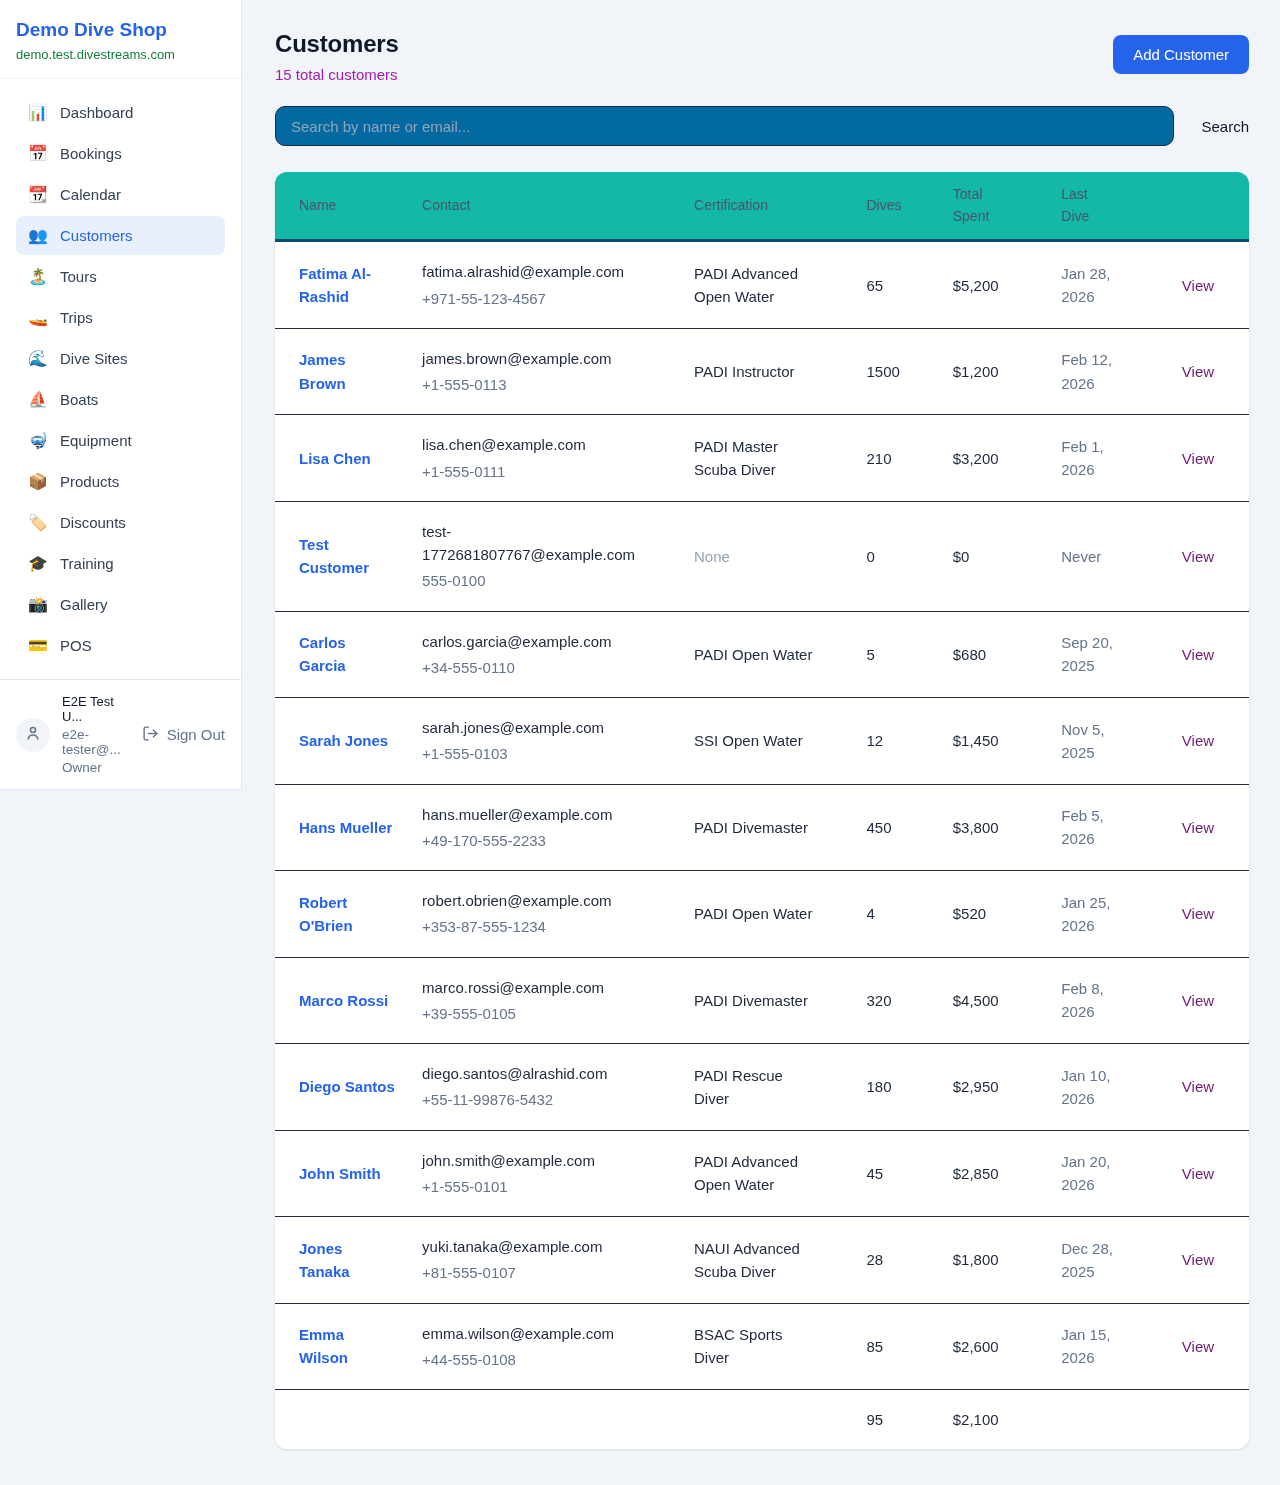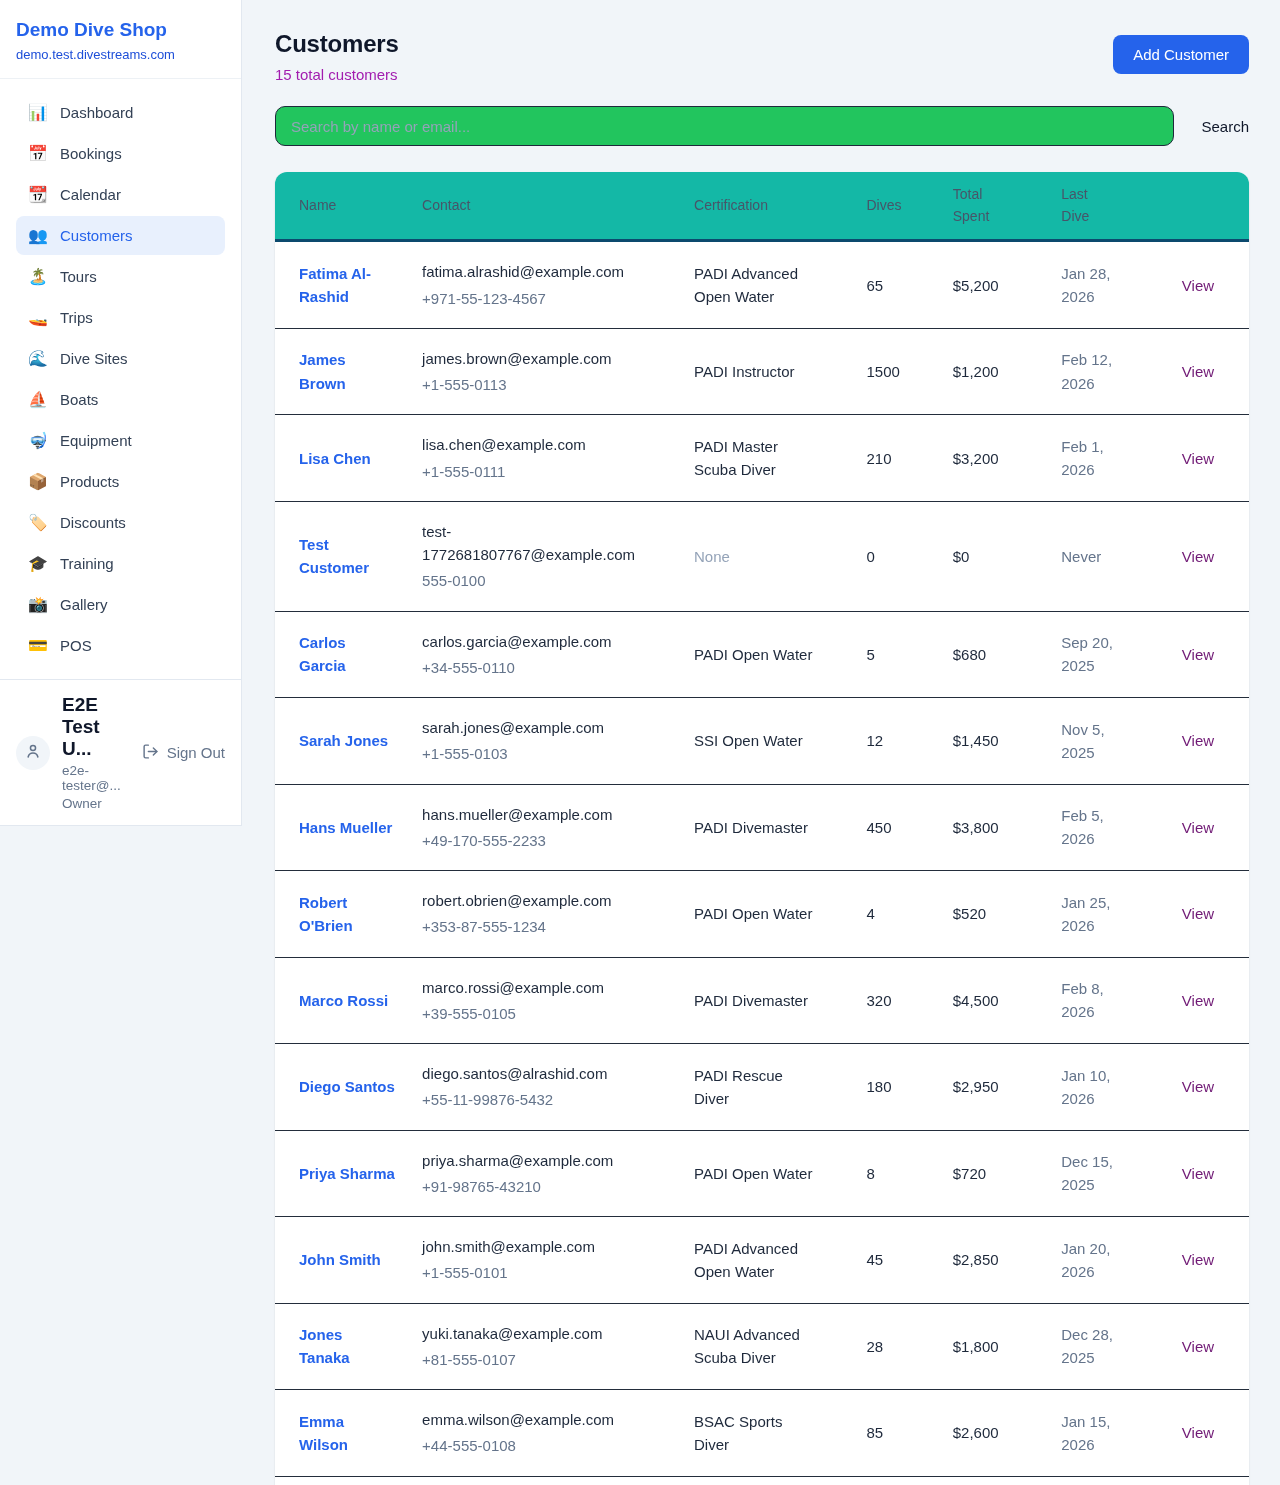--- a/index.html
+++ b/index.html
@@ -14,61 +14,61 @@
 
   
   .sidebar {
     width: 242px; flex-shrink: 0;
     background: #ffffff;
     border-right: 1px solid #e2e8f0;
     border-bottom: 1px solid #e2e8f0;
   }
   .sidebar-header { padding: 19px 16px 16px; border-bottom: 1px solid #edf1f5; }
   .shop-name { color: #2563eb; font-size: 19px; font-weight: bold; }
-  .shop-domain { color: #1d4ed8; font-size: 13px; margin-top: 6px; }
+  .shop-domain { color: #15803d; font-size: 13px; margin-top: 6px; }
   .nav { padding: 14px 16px 12px; }
   .nav-item {
     display: flex; align-items: center; gap: 12px;
     padding: 10px 12px; margin-bottom: 2px;
     border-radius: 8px; font-size: 15px; color: #334155; cursor: pointer;
   }
   .nav-item.active { background: #e8f0fd; color: #2563eb; font-weight: 500; }
   .nav-icon { width: 20px; font-size: 16px; text-align: center; flex-shrink: 0; }
   .user-footer {
     border-top: 1px solid #e2e8f0;
     padding: 14px 16px; display: flex; gap: 12px; align-items: center;
   }
   .avatar {
     width: 34px; height: 34px; border-radius: 50%; background: #f1f5f9;
     display: flex; align-items: center; justify-content: center; flex-shrink: 0;
     color: #64748b;
   }
   .user-info { flex: 1; min-width: 0; }
-  .user-name { font-weight: bold; font-size: 19px; color: #0f172a; }
+  .user-name { font-weight: normal; font-size: 13px; color: #0f172a; }
   .user-email, .user-role { color: #64748b; font-size: 13.5px; margin-top: 3px; }
   .sign-out {
     display: flex; align-items: center; gap: 8px;
     background: none; border: none; padding: 0;
     color: #64748b; font-size: 15px; font-family: inherit; cursor: pointer;
     flex-shrink: 0;
   }
 
   
   .main { flex: 1; padding: 30px 31px 30px 33px; min-width: 0; }
   .page-header { display: flex; justify-content: space-between; align-items: flex-start; }
   .page-title { margin: 0; font-size: 24px; font-weight: bold; color: #0f172a; letter-spacing: -0.2px; }
   .page-subtitle { margin: 8px 0 0; font-size: 15px; color: #a21caf; }
   .btn-primary {
     background: #2563eb; color: #ffffff; border: none; border-radius: 8px;
     padding: 11px 20px; font-size: 15px; font-weight: 500;
     font-family: inherit; cursor: pointer; margin-top: 5px;
   }
   .search-row { display: flex; align-items: center; margin-top: 23px; }
   .search-input {
-    flex: 1; height: 40px; background: #22c55e;
+    flex: 1; height: 40px; background: #0369a1;
     border: 1px solid #1e293b; border-radius: 10px;
     padding: 0 15px; font-size: 15px; font-family: inherit; color: #0f172a;
   }
   .search-input::placeholder { color: #94a3b8; }
   .search-btn {
     background: none; border: none; padding: 8px 0; margin-left: 27px;
     font-size: 15px; color: #0f172a; font-family: inherit; cursor: pointer;
   }
 
   
@@ -367,32 +367,20 @@
       <div class="email"><span class="email-text">diego.santos@alrashid.com</span></div>
       <div class="phone">+55-11-99876-5432</div>
     </td>
     <td class="td-cert"><span class="cert">PADI Rescue Diver</span></td>
     <td class="td-dives">180</td>
     <td class="td-spent">$2,950</td>
     <td class="td-last"><span class="last">Jan 10, 2026</span></td>
     <td class="td-view"><a class="view-link">View</a></td>
   </tr>
 
-  <tr class="row">
-    <td class="td-name"><a class="name-link">Priya Sharma</a></td>
-    <td class="td-contact">
-      <div class="email"><span class="email-text">priya.sharma@example.com</span></div>
-      <div class="phone">+91-98765-43210</div>
-    </td>
-    <td class="td-cert"><span class="cert">PADI Open Water</span></td>
-    <td class="td-dives">8</td>
-    <td class="td-spent">$720</td>
-    <td class="td-last"><span class="last">Dec 15, 2025</span></td>
-    <td class="td-view"><a class="view-link">View</a></td>
-  </tr>
 
   <tr class="row">
     <td class="td-name"><a class="name-link">John Smith</a></td>
     <td class="td-contact">
       <div class="email"><span class="email-text">john.smith@example.com</span></div>
       <div class="phone">+1-555-0101</div>
     </td>
     <td class="td-cert"><span class="cert">PADI Advanced Open Water</span></td>
     <td class="td-dives">45</td>
     <td class="td-spent">$2,850</td>

